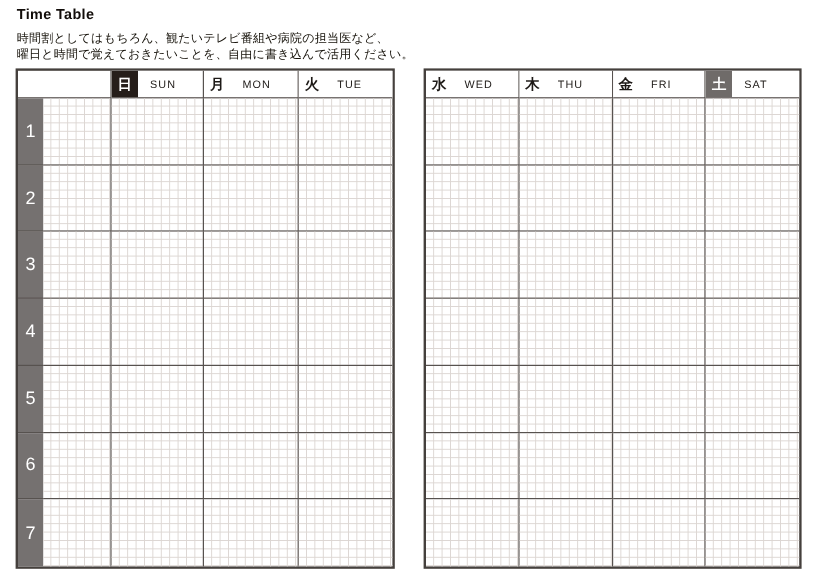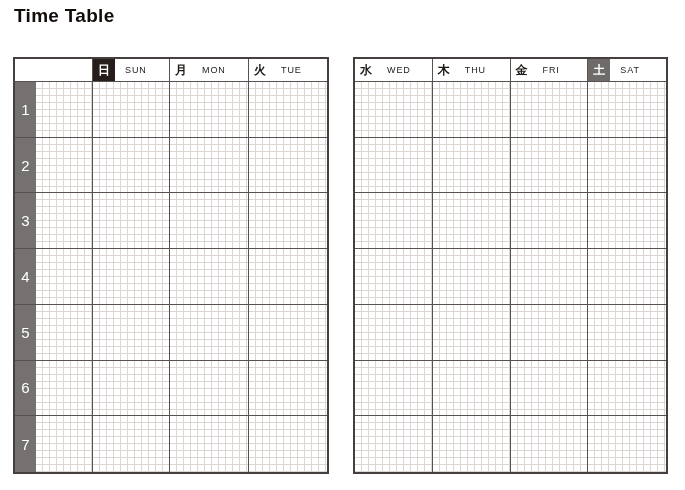--- a/index.html
+++ b/index.html
@@ -3,21 +3,21 @@
 <meta charset="utf-8">
 <style>
   html,body{margin:0;padding:0;}
   body{
     width:685px;height:490px;background:#ffffff;position:relative;overflow:hidden;
     font-family:"Liberation Sans","DejaVu Sans",sans-serif;
     color:#181411;
   }
   .page-title{
     position:absolute;left:14px;top:5px;
-    font-size:19px;font-weight:bold;letter-spacing:0.3px;color:#120d0a;
+    font-size:12px;font-weight:bold;letter-spacing:0.3px;color:#120d0a;
   }
   .subtitle{
     position:absolute;left:14px;top:26px;
     font-size:10px;line-height:13px;color:#141008;letter-spacing:0.2px;
   }
   .tt{
     position:absolute;top:57px;height:417px;box-sizing:border-box;
     border:2px solid #45403c;border:2px solid #45403d;background:#fff;
     display:grid;
   }
@@ -53,20 +53,22 @@
     background:var(--numbg);color:#ffffff;
     display:flex;align-items:center;justify-content:center;
     font-size:15px;font-weight:normal;
   }
 </style>
 </head>
 <body>
 
 <div class="page-title">Time Table</div>
 <div class="subtitle">
+  <div>時間割としてはもちろん、観たいテレビ番組や病院の担当医など、</div>
+  <div>曜日と時間で覚えておきたいことを、自由に書き込んで活用ください。</div>
 </div>
 
 <div class="tt tt-left">
 
   <div class="cell span2 bR bB"></div>
   <div class="cell bR bB dayhead">
     <span class="kbox dark">
         <span>日</span>
       </span>
     <span class="abbr">SUN</span>

